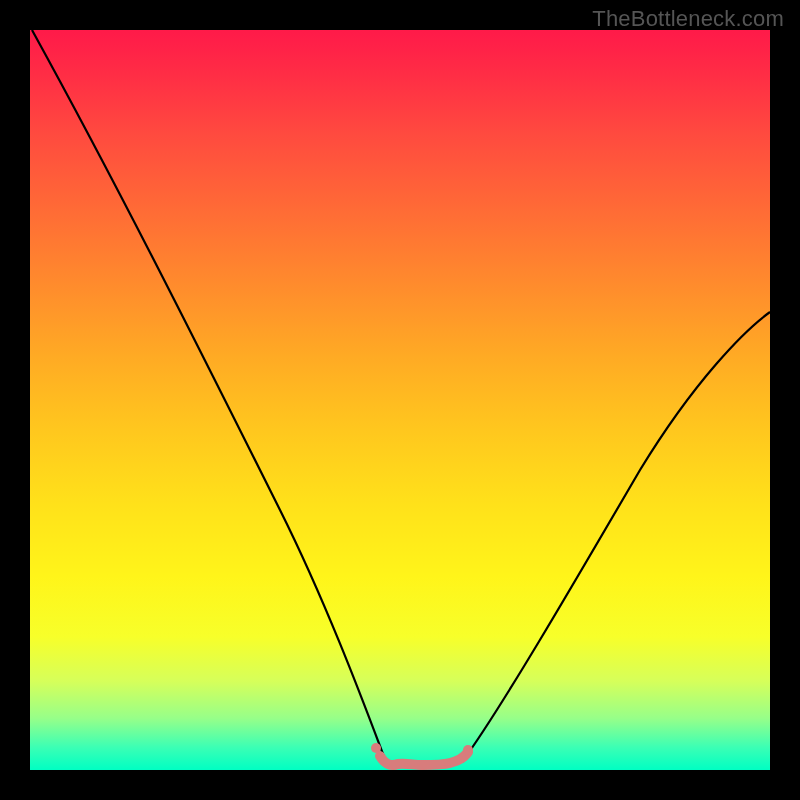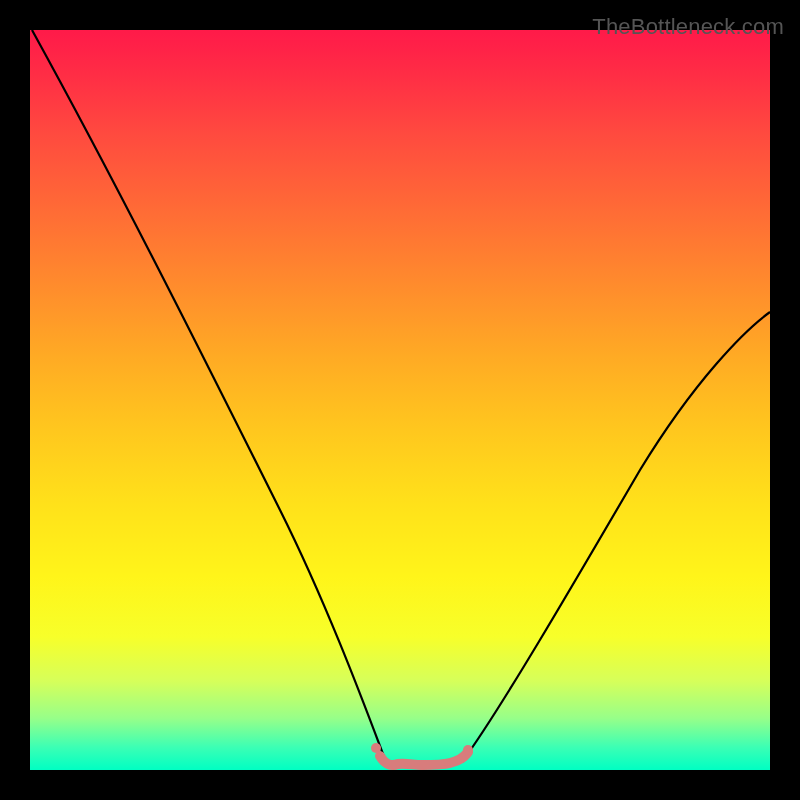--- a/index.html
+++ b/index.html
@@ -51,21 +51,20 @@
   }
   .watermark {
     position: absolute;
     top: 6px;
     right: 16px;
     color: #555;
     font-size: 22px;
     font-weight: 500;
     letter-spacing: 0.2px;
     z-index: 10;
-    margin-top: 8px;
   }
   svg.curves {
     position: absolute;
     left: 0;
     top: 0;
     width: 100%;
     height: 100%;
     overflow: visible;
   }
 </style>

